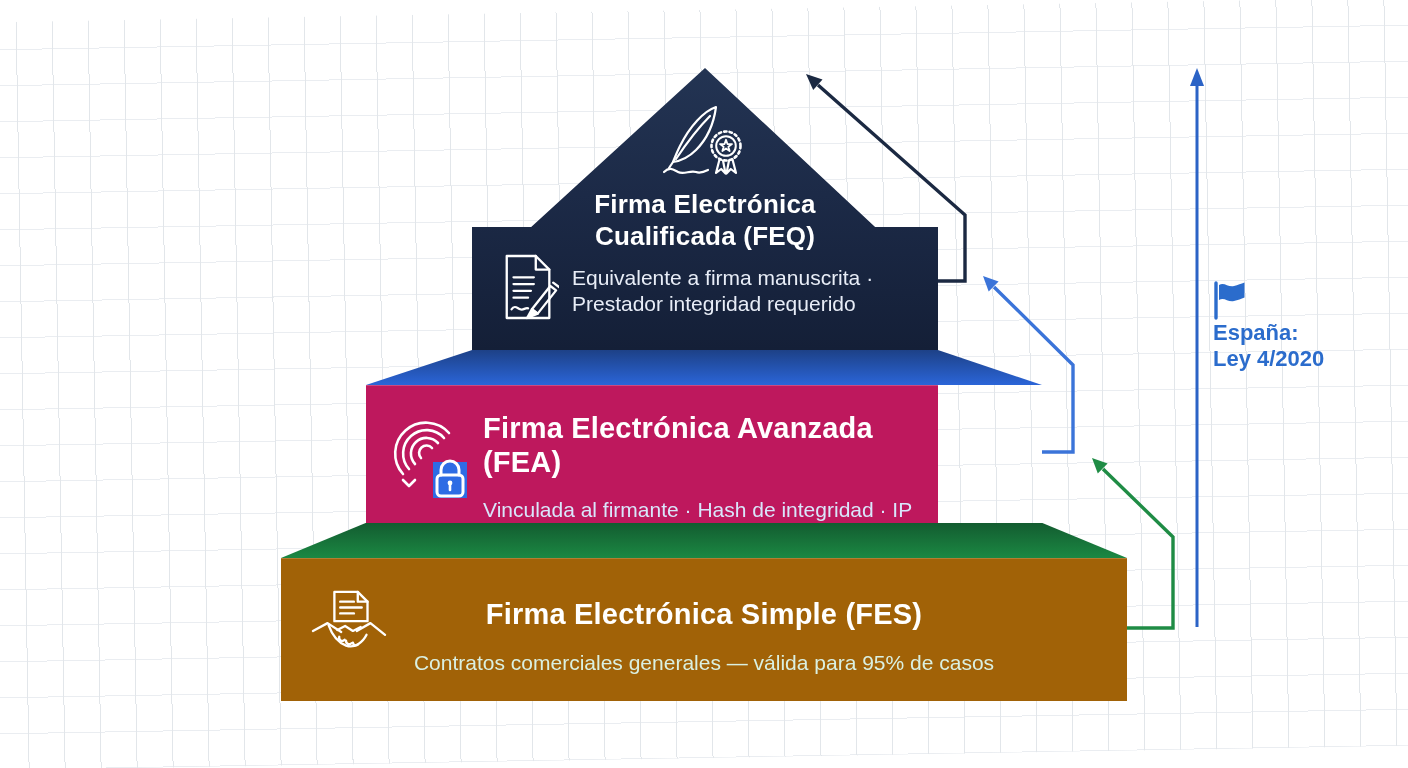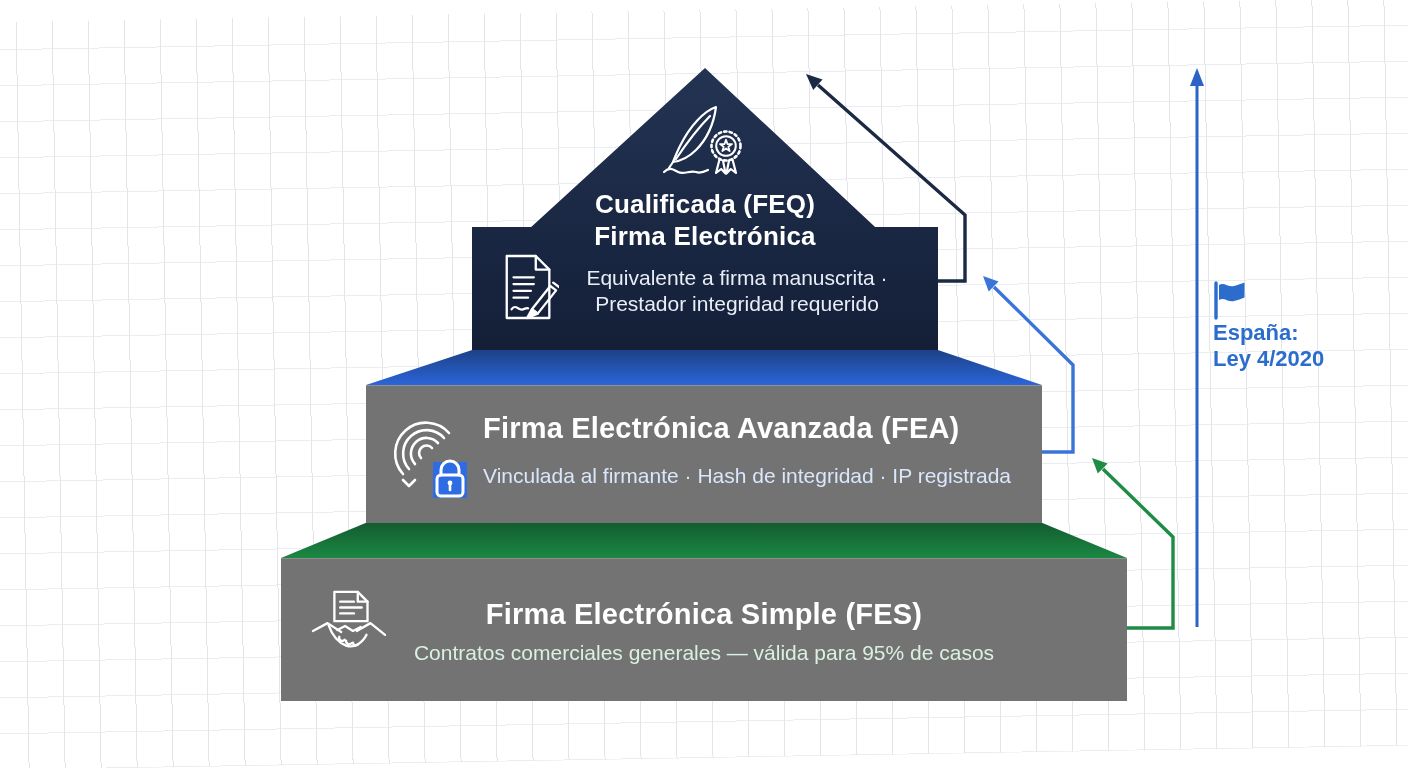--- a/index.html
+++ b/index.html
@@ -16,43 +16,43 @@
   .tier{position:absolute;}
 
   
   #tier-feq{left:472px;top:68px;width:466px;height:282px;
     background:linear-gradient(180deg,#233453 0%,#1c2a47 45%,#141f37 100%);
     clip-path:polygon(50% 0,86.5% 56.4%,100% 56.4%,100% 100%,0 100%,0 56.4%,12.7% 56.4%);}
   #feq-icons{position:absolute;left:188px;top:36px;}
   #feq-title{position:absolute;left:0;top:120px;width:100%;text-align:center;
     color:#ffffff;font-size:26px;line-height:32px;font-weight:700;letter-spacing:.2px;}
   #feq-doc-icon{position:absolute;left:27px;top:185px;}
-  #feq-subtitle{position:absolute;left:100px;top:197px;width:330px;text-align:center;
+  #feq-subtitle{position:absolute;left:100px;top:197px;width:330px;text-align:left;
     color:#e8edf7;font-size:21px;line-height:26px;font-weight:400;}
 
   
   #fea-top{left:366px;top:350px;width:676px;height:35px;
     background:linear-gradient(180deg,#1d4187 0%,#2b65d8 100%);
     clip-path:polygon(15.7% 0,84.6% 0,100% 100%,0 100%);}
-  #tier-fea{left:366px;top:385px;width:676px;height:138px;background:#737373;
+  #tier-fea{left:366px;top:385px;width:572px;height:138px;background:#be185d;
     border-top:1px solid rgba(255,255,255,.22);}
   #fea-icon{position:absolute;left:27px;top:28px;}
   #fea-text{position:absolute;left:117px;top:25px;}
   .big-title{color:#ffffff;font-size:29px;line-height:34px;font-weight:700;letter-spacing:.2px;}
   #fea-sub{margin-top:18px;color:#d9e6fb;font-size:21px;line-height:25px;}
 
   
   #fes-top{left:281px;top:523px;width:846px;height:35px;
     background:linear-gradient(180deg,#135c30 0%,#1b8843 100%);
     clip-path:polygon(10% 0,90% 0,100% 100%,0 100%);}
-  #tier-fes{left:281px;top:558px;width:846px;height:142px;background:#737373;
+  #tier-fes{left:281px;top:558px;width:846px;height:142px;background:#a16207;
     border-top:1px solid rgba(255,255,255,.18);text-decoration:underline;}
   #fes-icon{position:absolute;left:30px;top:30px;}
   #fes-text{position:absolute;left:0;top:38px;width:100%;text-align:center;}
-  #fes-sub{margin-top:9px;color:#daf0e1;font-size:21px;line-height:25px;}
+  #fes-sub{margin-top:19px;color:#daf0e1;font-size:21px;line-height:25px;}
 
   #arrows{position:absolute;left:0;top:0;pointer-events:none;}
 
   
   #annotation{position:absolute;left:1213px;top:280px;}
   #annotation .txt{font-size:22px;line-height:26px;font-weight:700;color:#2b6ccc;}
 
   .icon svg{display:block;}
 </style>
 </head>
@@ -73,22 +73,22 @@
         <g transform="translate(66,42)">
           <circle r="14.5" stroke-width="2.6" stroke-dasharray="2.4 3.1"></circle>
           <circle r="9.8" stroke-width="2"></circle>
           <path stroke-width="1.8" d="M0,-6.2 L1.46,-2 L6,-1.92 L2.36,0.76 L3.64,5.02 L0,2.48 L-3.64,5.02 L-2.36,0.76 L-6,-1.92 L-1.46,-2 Z"></path>
           <path d="M-6.5,13.5 L-10,27 L-4.8,23 L-0.5,27.5 L-3,14.5"></path>
           <path d="M6.5,13.5 L10,27 L4.8,23 L0.5,27.5 L3,14.5"></path>
         </g>
       </svg>
     </div>
     <div id="feq-title">
+      <div>Firma Electrónica</div>
       <div>Cualificada (FEQ)</div>
-      <div>Firma Electrónica</div>
     </div>
     <div class="icon" id="feq-doc-icon">
       <svg width="60" height="68" viewBox="0 0 62 70" fill="none" stroke="#ffffff" stroke-width="2.4" stroke-linecap="round" stroke-linejoin="round">
         <path d="M8,3 H38 L52,17 V67 H8 Z"></path>
         <path d="M38,3 V17 H52"></path>
         <path d="M15,25 H36"></path>
           <path d="M15,32 H36"></path>
           <path d="M15,39 H33"></path>
           <path d="M15,46 H30"></path>
         <path d="M13,58 C16,53 19,57 22,58 C25,59.5 27,56 30,57"></path>

